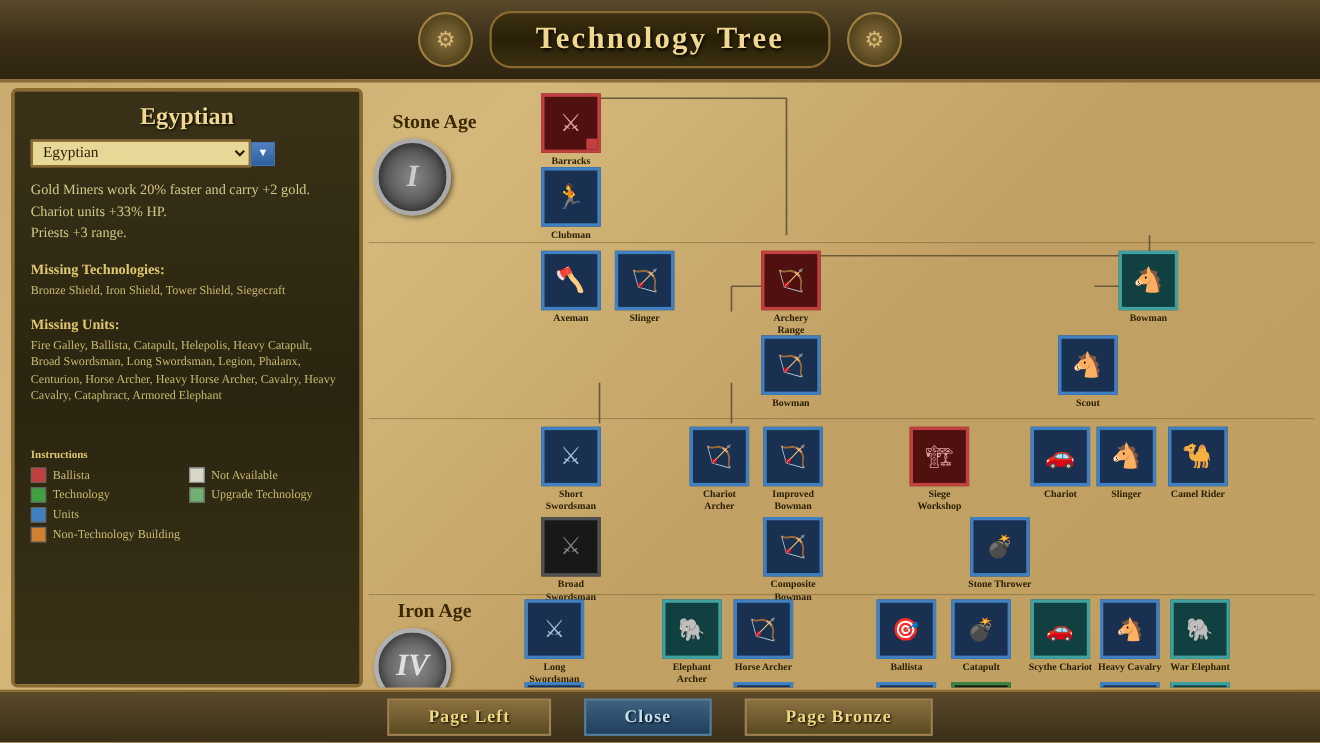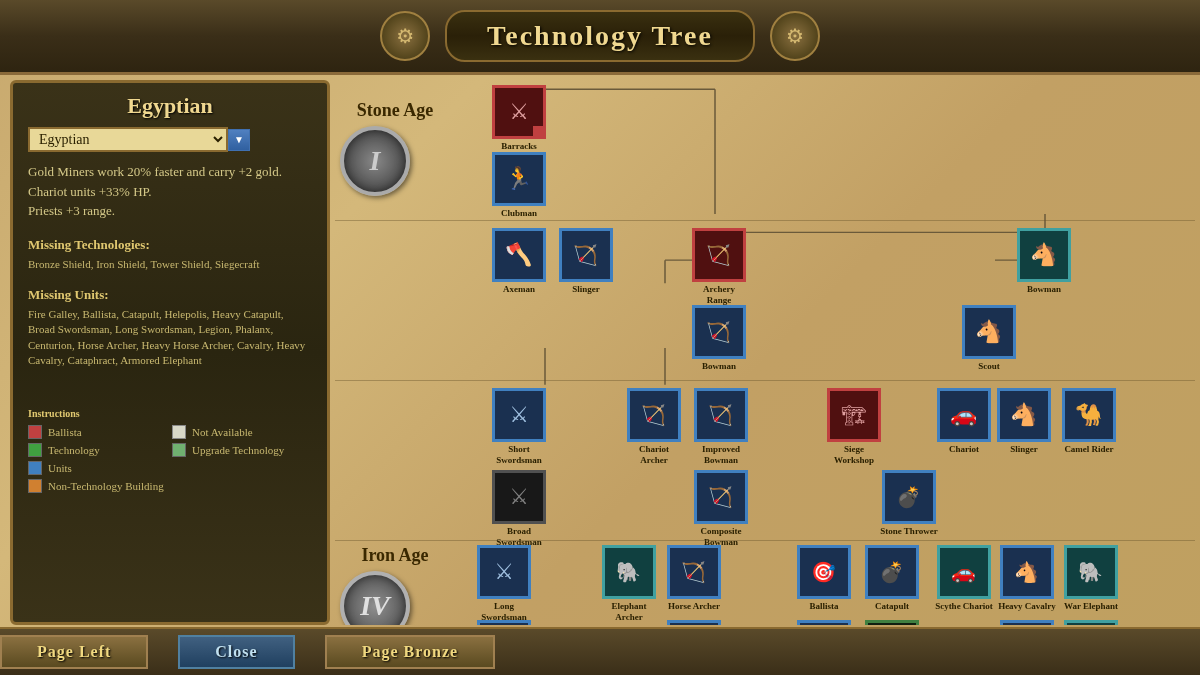--- a/index.html
+++ b/index.html
@@ -259,21 +259,21 @@
     .bottom-bar {
       position: absolute;
       bottom: 0;
       left: 0;
       right: 0;
       height: 48px;
       background: linear-gradient(180deg, #5a4a2a 0%, #3a2e18 100%);
       border-top: 2px solid #8a6a30;
       display: flex;
       align-items: center;
-      justify-content: flex-start;
+      justify-content: center;
       gap: 30px;
     }
     .bottom-btn {
       padding: 6px 35px;
       font-size: 16px;
       font-family: Georgia, serif;
       font-weight: bold;
       cursor: pointer;
       border: 2px solid;
       letter-spacing: 1px;

